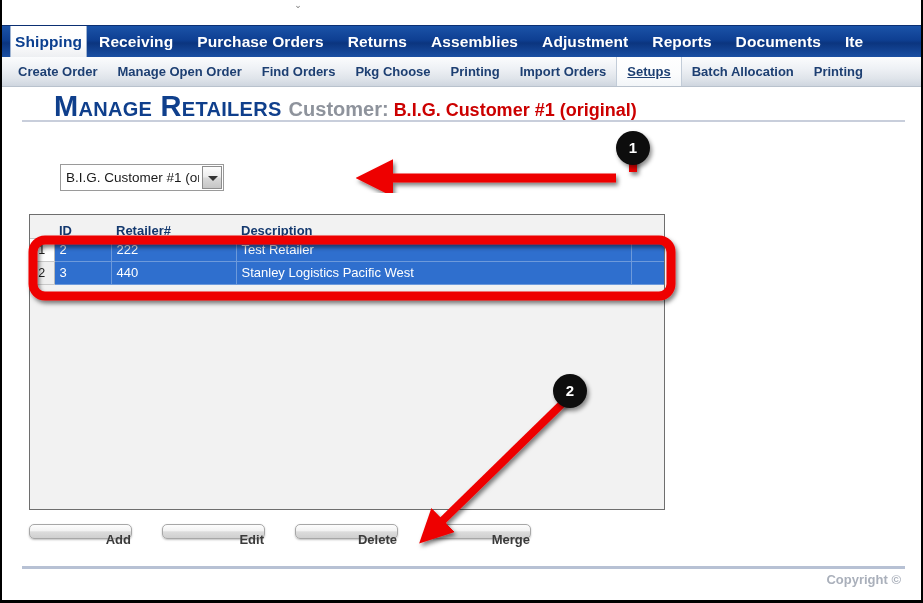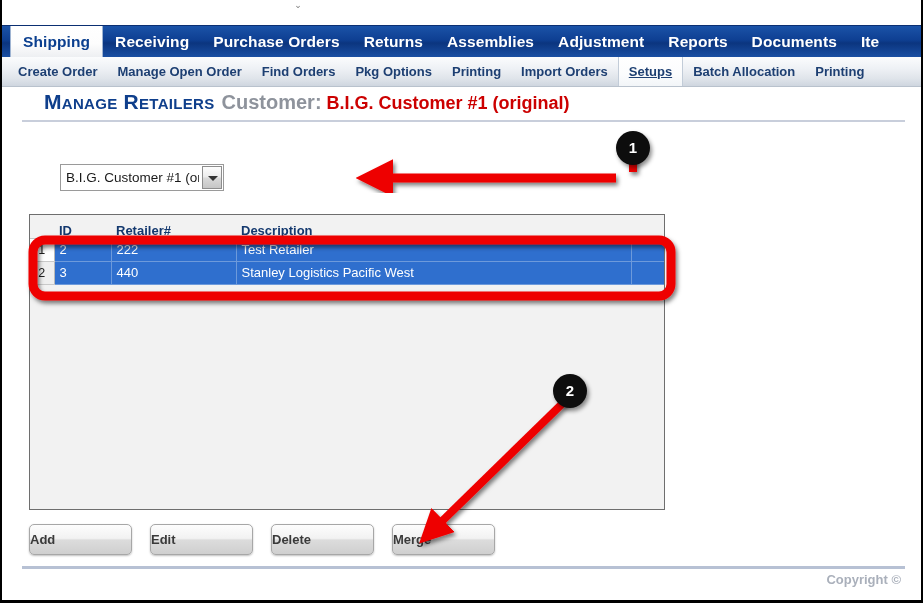--- a/index.html
+++ b/index.html
@@ -51,21 +51,21 @@
     color: #ffffff;
     vertical-align: top;
     letter-spacing: .1px;
     cursor: pointer;
   }
   #tabbar-primary .tab.active {
     background: linear-gradient(to bottom, #ffffff 0%, #fdfdfd 55%, #eceef1 100%);
     color: #0b3f8f;
     border-left: 1px solid #9fb4d2;
     border-right: 1px solid #9fb4d2;
-    padding: 0 12px;
+    padding: 0 4px;
   }
   #tabbar-primary .tab.first-pad { margin-left: 8px; }
 
   
   #tabbar-secondary {
     position: absolute;
     left: 0; top: 57px;
     width: 923px; height: 30px;
     background: linear-gradient(to bottom, #fbfcfd 0%, #eef1f5 40%, #dfe4ea 75%, #cfd6df 100%);
     border-bottom: 1px solid #b9c2cd;
@@ -93,26 +93,26 @@
 
   
   #page-heading {
     position: absolute;
     left: 20px; top: 90px;
     width: 883px; height: 32px;
     border-bottom: 2px solid #c8cedb;
     white-space: nowrap;
   }
   #title-main {
-    font-size: 21px;
+    font-size: 29px;
     font-weight: bold;
     color: #0f3f8c;
     font-variant: small-caps;
     letter-spacing: .3px;
-    margin-left: 22px;
+    margin-left: 32px;
   }
   #title-label {
     font-size: 20px;
     font-weight: bold;
     color: #8e939c;
     margin-left: 7px;
   }
   #title-value {
     font-size: 18px;
     font-weight: bold;
@@ -225,24 +225,24 @@
 
   
   #button-row {
     position: absolute;
     left: 27px; top: 524px;
     height: 33px;
     white-space: nowrap;
   }
   .btn {
     display: inline-block;
-    width: 103px; height: 31px;
+    width: 103px; height: 15px;
     line-height: 29px;
-    margin-right: 18px;
-    text-align: left;
+    margin-right: 30px;
+    text-align: right;
     font-size: 13px;
     font-weight: bold;
     color: #3a3a3a;
     background: linear-gradient(to bottom, #fdfdfd 0%, #f2f2f2 46%, #dcdcdc 52%, #cfcfcf 100%);
     border: 1px solid #a7a7a7;
     border-radius: 5px;
     box-shadow: 0 1px 2px rgba(0,0,0,.25);
     cursor: pointer;
     vertical-align: top;
   }
@@ -290,21 +290,21 @@
 
 <div id="app-frame">
 
   <div id="top-nub">⌄</div>
 
   <div id="tabbar-primary">
     <span class="tab active first-pad">Shipping</span><span class="tab">Receiving</span><span class="tab">Purchase Orders</span><span class="tab">Returns</span><span class="tab">Assemblies</span><span class="tab">Adjustment</span><span class="tab">Reports</span><span class="tab">Documents</span><span class="tab">Ite</span>
   </div>
 
   <div id="tabbar-secondary">
-    <span class="subtab first-pad">Create Order</span><span class="subtab">Manage Open Order</span><span class="subtab">Find Orders</span><span class="subtab">Pkg Options</span><span class="subtab">Printing</span><span class="subtab">Import Orders</span><span class="subtab active">Setups</span><span class="subtab">Batch Allocation</span><span class="subtab">Printing</span>
+    <span class="subtab first-pad">Create Order</span><span class="subtab">Manage Open Order</span><span class="subtab">Find Orders</span><span class="subtab">Pkg Choose</span><span class="subtab">Printing</span><span class="subtab">Import Orders</span><span class="subtab active">Setups</span><span class="subtab">Batch Allocation</span><span class="subtab">Printing</span>
   </div>
 
   <div id="page-heading">
     <span id="title-main">Manage Retailers</span><span id="title-label">Customer:</span><span id="title-value">B.I.G. Customer #1 (original)</span>
   </div>
 
   <div id="chooser-row">
     <div id="customer-select"><span id="customer-select-value">B.I.G. Customer #1 (ori</span><span id="customer-select-arrow">
           <span class="caret"></span>
         </span></div>

